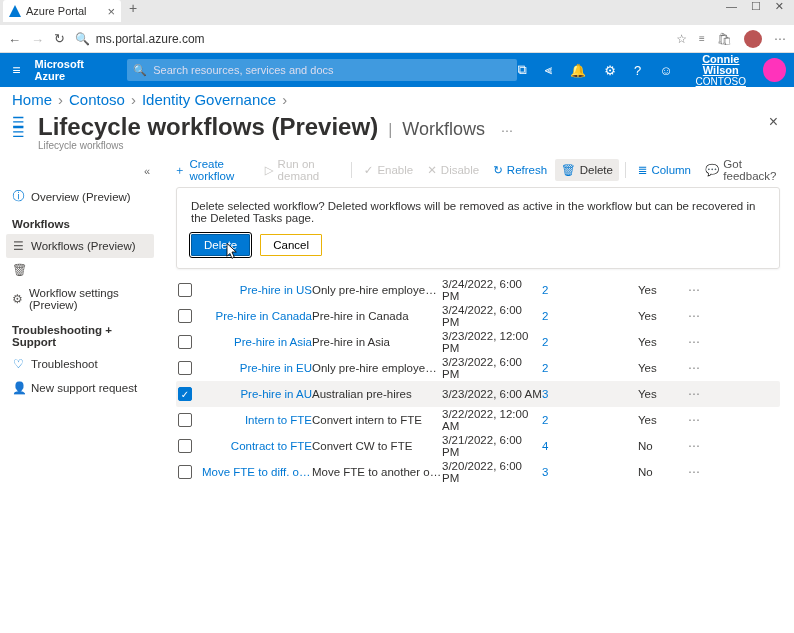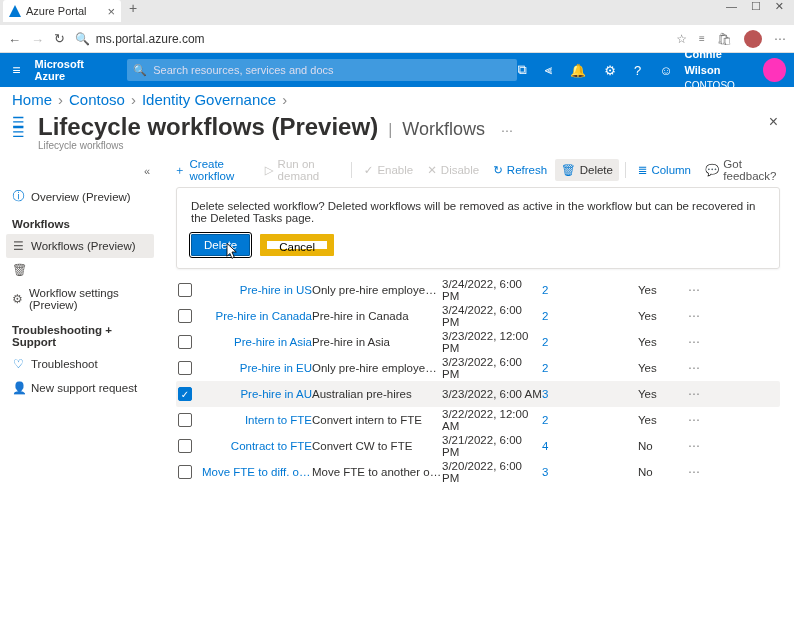--- a/index.html
+++ b/index.html
@@ -19,21 +19,21 @@
 .nav-arrow { font-size:13px; }
 
 
 .azure-bar { height:34px; background:#0078d4; color:#fff; display:flex; align-items:center; }
 .hamburger { width:34px; text-align:center; font-size:14px; }
 .brand { font-size:11px; font-weight:700; padding:0 14px 0 2px; }
 .search-wrap { flex:0 0 390px; height:22px; background:rgba(255,255,255,.25); border-radius:2px; display:flex; align-items:center; padding:0 6px; gap:6px; font-size:11px; color:#dde; }
 .bar-spacer { flex:1; }
 .bar-icons { display:flex; align-items:center; gap:18px; padding-right:12px; font-size:13px; }
 .user-block { display:flex; align-items:center; gap:6px; padding-right:8px; }
-.user-text { text-align:left; font-size:10px; line-height:16px; }
+.user-text { text-align:center; font-size:10px; line-height:11px;text-decoration:underline; }
 .user-text .name { font-weight:600; font-size:11px; }
 .user-avatar { width:24px; height:24px; border-radius:50%; background:#f3b; }
 
 
 .breadcrumbs { height:24px; display:flex; align-items:center; padding:0 12px; gap:6px; font-size:15px; color:#0078d4; }
 .breadcrumbs .sep { color:#888; }
 
 
 .page-head { display:flex; align-items:flex-start; padding:2px 12px 4px; gap:10px; position:relative; }
 .head-icon { width:16px; padding-top:4px; color:#0078d4; font-size:14px; line-height:10px;}
@@ -57,21 +57,21 @@
 .main { flex:1; padding-left:8px; display:flex; flex-direction:column; }
 .toolbar { height:30px; display:flex; align-items:center; gap:2px; font-size:11.5px; color:#555; padding-right:10px; }
 .tb-btn { display:flex; align-items:center; gap:4px; padding:4px 6px; border-radius:2px; cursor:pointer; }
 .tb-btn.blue { color:#0078d4; }
 .tb-btn.disabled { color:#c8c6c4; }
 .tb-btn.selected { background:#edebe9; color:#323130; }
 .tb-sep { width:1px; height:16px; background:#ddd; margin:0 4px; }
 
 .dialog { border:1px solid #e1dfdd; border-radius:3px; padding:12px 14px 12px; margin:2px 14px 8px 8px; font-size:11.5px; box-shadow:0 1px 2px rgba(0,0,0,.05);}
 .dialog-btns { margin-top:10px; display:flex; gap:10px; position:relative;}
-.btn { height:22px; padding:0 12px; font-size:11.5px; border:7px solid #eab308; background:#fff; cursor:pointer; border-radius:1px;}
+.btn { height:22px; padding:0 12px; font-size:11.5px; border:1px solid #eab308; background:#fff; cursor:pointer; border-radius:1px;}
 .btn.primary { background:#0078d4; color:#fff; border:1px solid #005a9e; outline:1px solid #000; outline-offset:1px;}
 .cursor { width:18px; height:20px; position:absolute; left:32px; top:8px; z-index:5; pointer-events:none;}
 .cursor svg {width:100%;height:100%;}
 
 .table { padding:0 14px 0 8px; }
 .row { display:flex; align-items:center; height:26px; font-size:11.5px; border-radius:2px; position:relative;}
 .row.selected { background:#f3f2f1; }
 .row .cb { width:14px; height:14px; border:1px solid #605e5c; border-radius:2px; margin:0 10px 0 2px; display:flex; align-items:center; justify-content:center; font-size:10px; color:#fff;}
 .row .cb.checked { background:#0078d4; border-color:#0078d4; }
 .row .c1 { width:110px; color:#0078d4; cursor:pointer; overflow:hidden; text-overflow:ellipsis; white-space:nowrap;text-align:right;}

